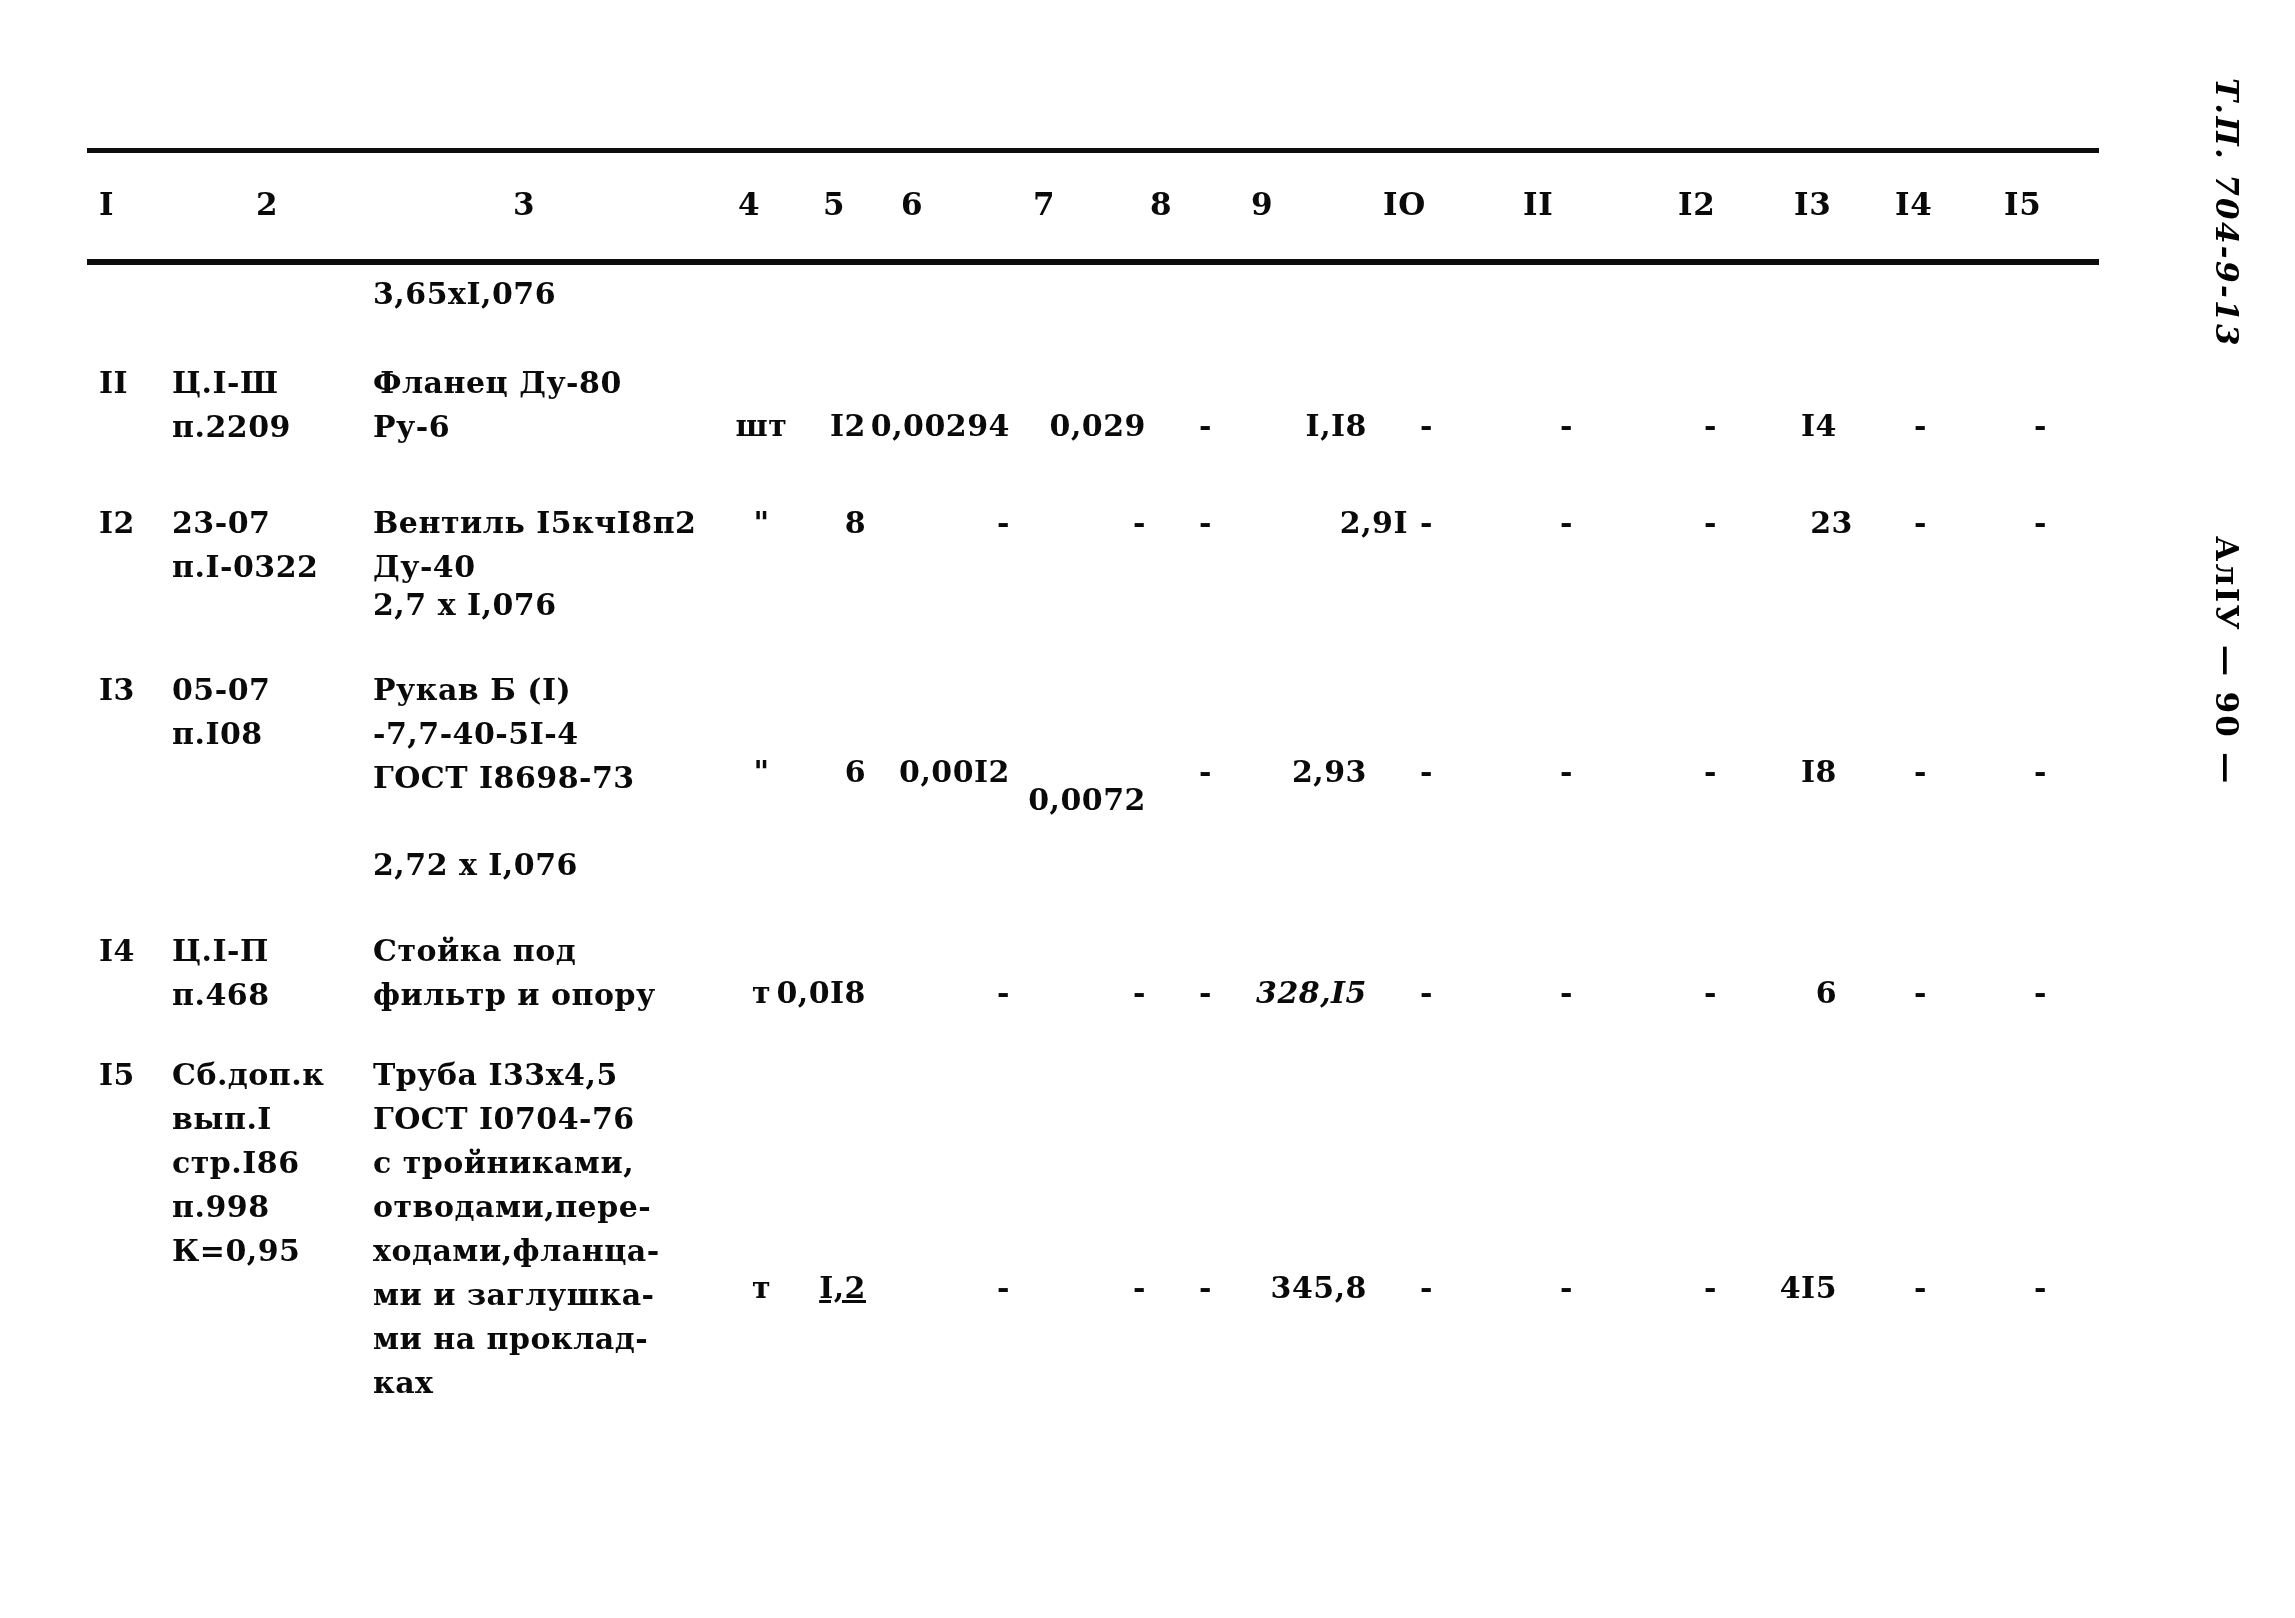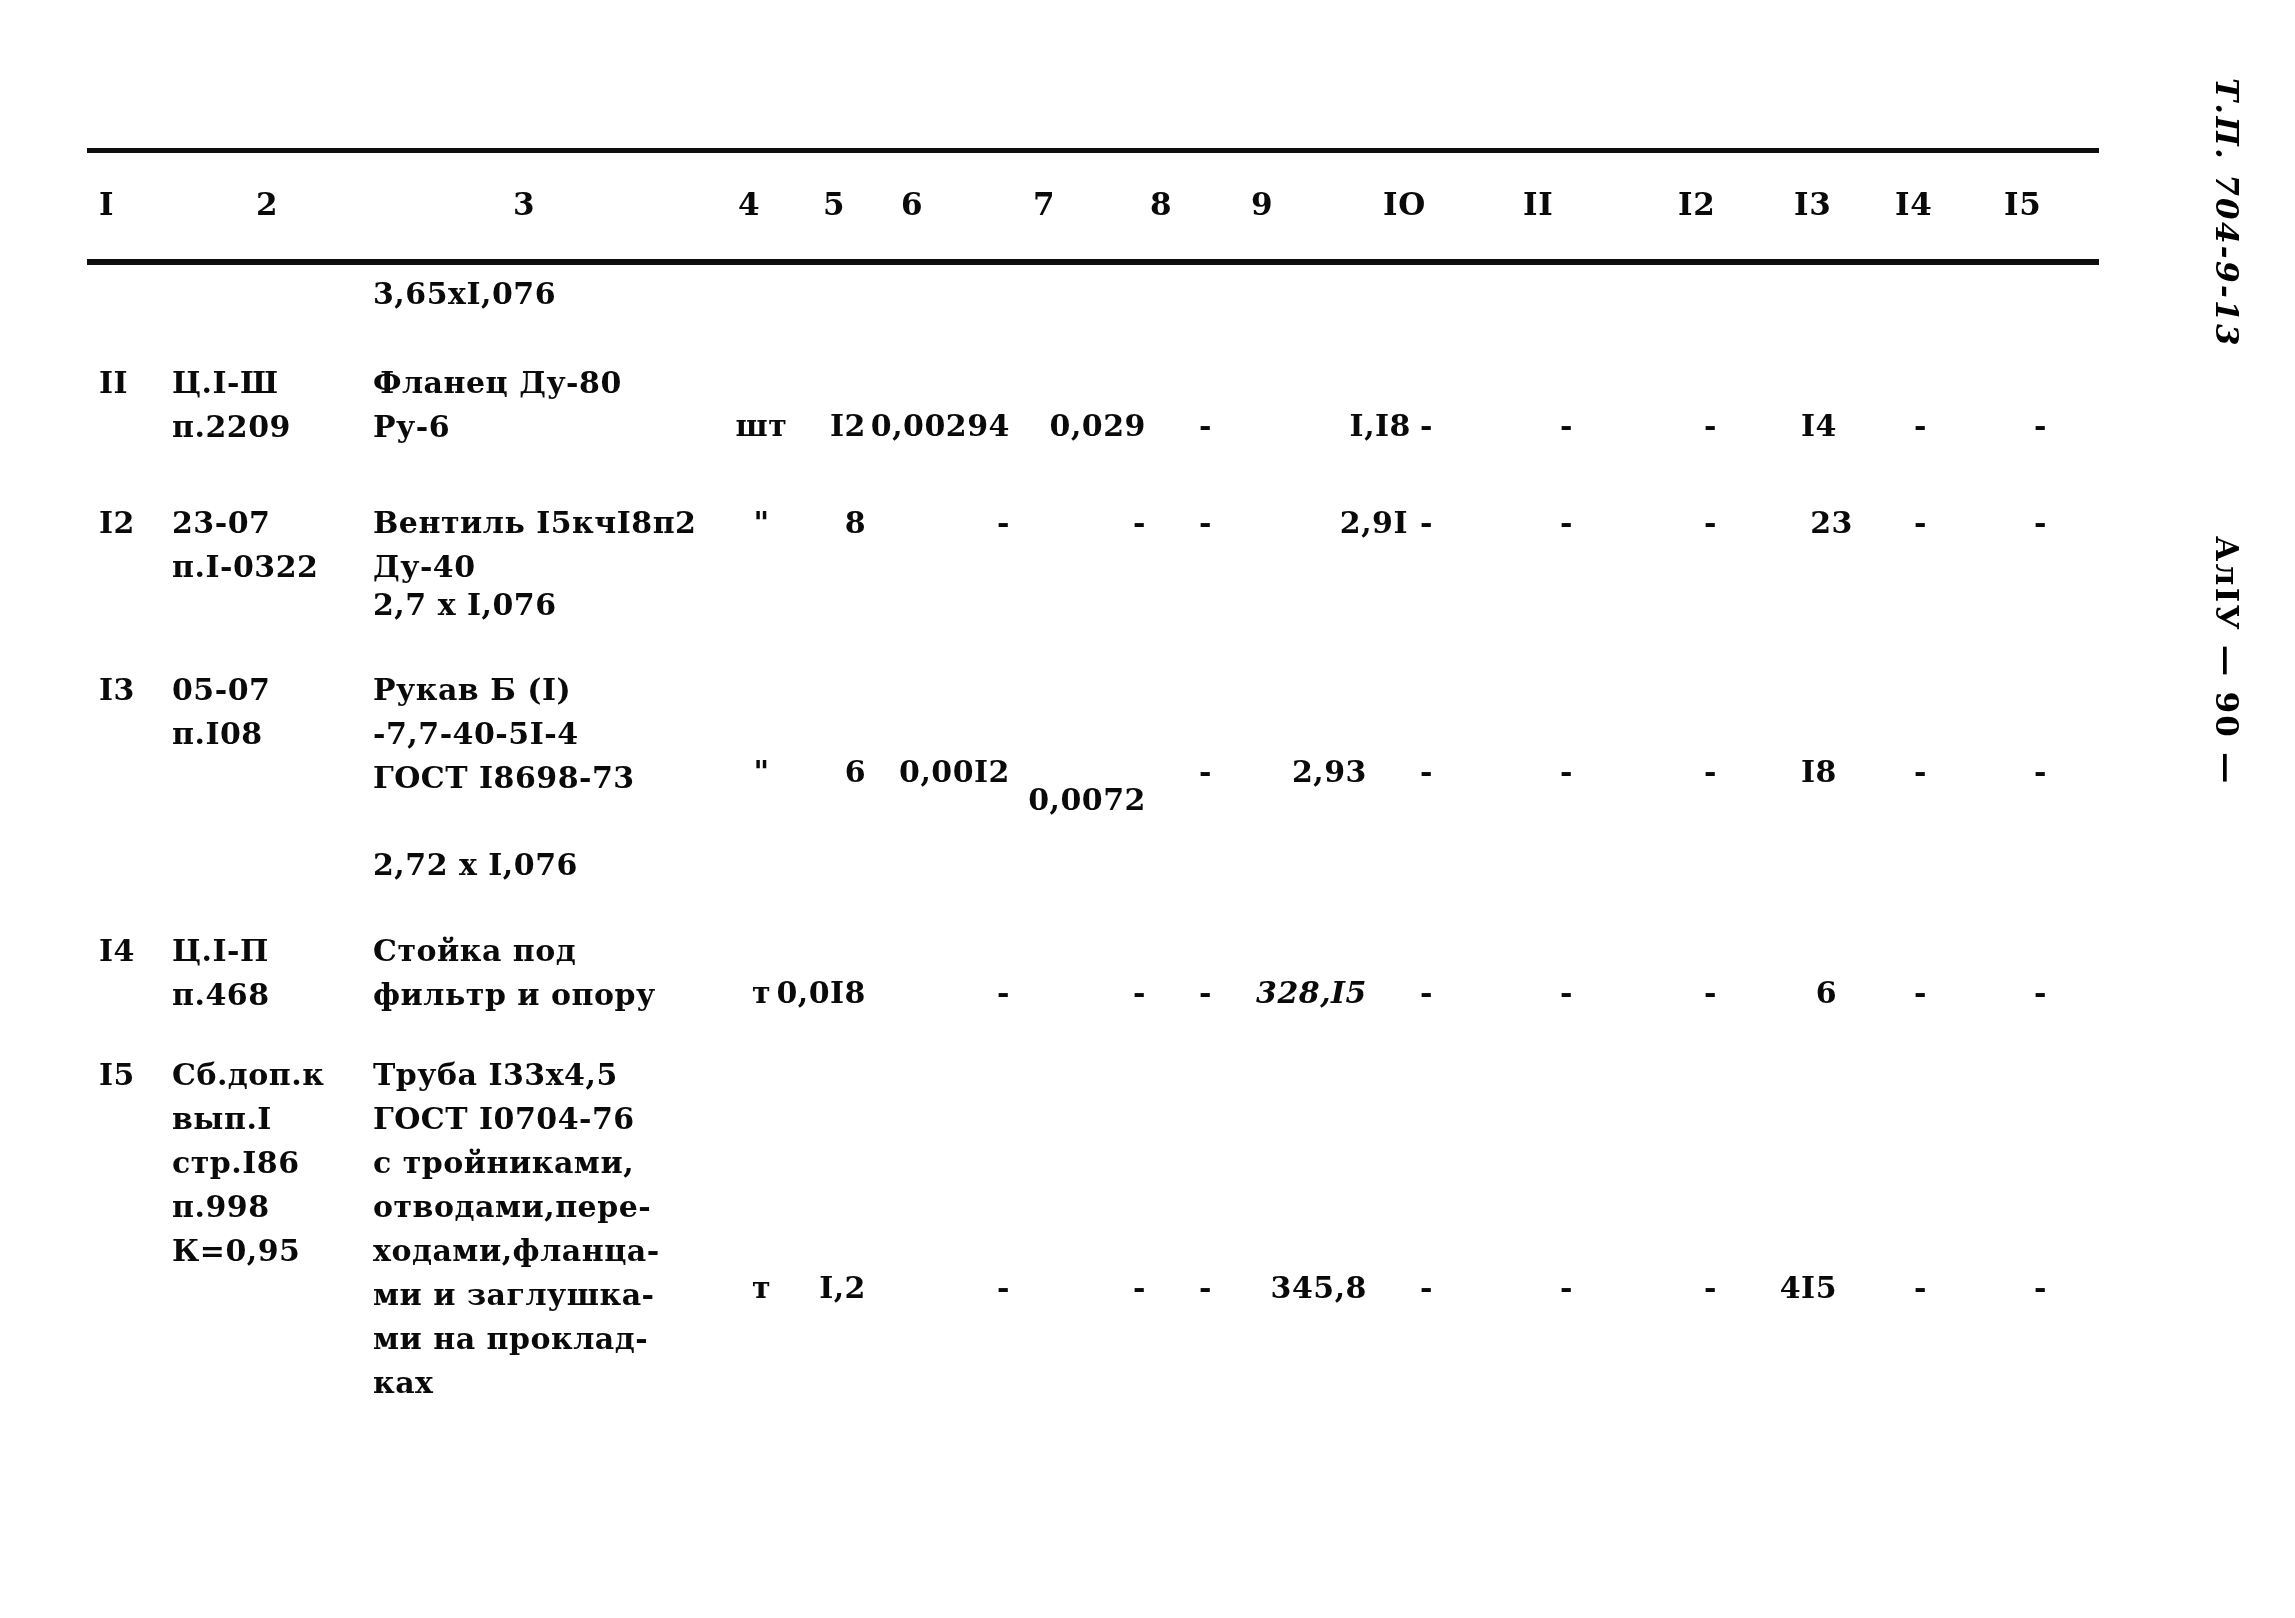--- a/index.html
+++ b/index.html
@@ -142,21 +142,21 @@
         <div class="tw cell left" style="top: 85px; left: 99px;">II</div>
         <div class="tw cell left multiline" style="top: 85px; left: 172px;">Ц.I-Ш
 п.2209</div>
         <div class="tw cell left multiline" style="top: 85px; left: 373px;">Фланец Ду-80
 Ру-6</div>
         <div class="tw cell ctr" style="top: 128px; left: 715px; width: 93px;">шт</div>
         <div class="tw cell num" style="top: 128px; left: 0px; width: 866px;">I2</div>
         <div class="tw cell num" style="top: 128px; left: 0px; width: 1010px;">0,00294</div>
         <div class="tw cell num" style="top: 128px; left: 0px; width: 1146px;">0,029</div>
         <div class="tw cell num" style="top: 128px; left: 0px; width: 1212px;">-</div>
-        <div class="tw cell num" style="top: 128px; left: 0px; width: 1367px; padding-left: 44px;">I,I8</div>
+        <div class="tw cell num" style="top: 128px; left: 0px; width: 1367px;">I,I8</div>
         <div class="tw cell num" style="top: 128px; left: 0px; width: 1433px;">-</div>
         <div class="tw cell num" style="top: 128px; left: 0px; width: 1573px;">-</div>
         <div class="tw cell num" style="top: 128px; left: 0px; width: 1717px;">-</div>
         <div class="tw cell num" style="top: 128px; left: 0px; width: 1837px;">I4</div>
         <div class="tw cell num" style="top: 128px; left: 0px; width: 1927px;">-</div>
         <div class="tw cell num" style="top: 128px; left: 0px; width: 2047px;">-</div>
       </div>
       <div class="row">
         <div class="tw cell left" style="top: 225px; left: 99px;">I2</div>
         <div class="tw cell left multiline" style="top: 225px; left: 172px;">23-07
@@ -224,21 +224,21 @@
 К=0,95</div>
         <div class="tw cell left multiline" style="top: 777px; left: 373px;">Труба I33х4,5
 ГОСТ I0704-76
 с тройниками,
 отводами,пере-
 ходами,фланца-
 ми и заглушка-
 ми на проклад-
 ках</div>
         <div class="tw cell ctr" style="top: 990px; left: 715px; width: 93px;">т</div>
-        <div class="tw cell num" style="top: 990px; left: 0px; width: 866px;">I,2</div>
+        <div class="tw cell num" style="top: 990px; left: 0px; width: 866px; text-decoration: underline;">I,2</div>
         <div class="tw cell num" style="top: 990px; left: 0px; width: 1010px;">-</div>
         <div class="tw cell num" style="top: 990px; left: 0px; width: 1146px;">-</div>
         <div class="tw cell num" style="top: 990px; left: 0px; width: 1212px;">-</div>
         <div class="tw cell num" style="top: 990px; left: 0px; width: 1367px;">345,8</div>
         <div class="tw cell num" style="top: 990px; left: 0px; width: 1433px;">-</div>
         <div class="tw cell num" style="top: 990px; left: 0px; width: 1573px;">-</div>
         <div class="tw cell num" style="top: 990px; left: 0px; width: 1717px;">-</div>
         <div class="tw cell num" style="top: 990px; left: 0px; width: 1837px;">4I5</div>
         <div class="tw cell num" style="top: 990px; left: 0px; width: 1927px;">-</div>
         <div class="tw cell num" style="top: 990px; left: 0px; width: 2047px;">-</div>

